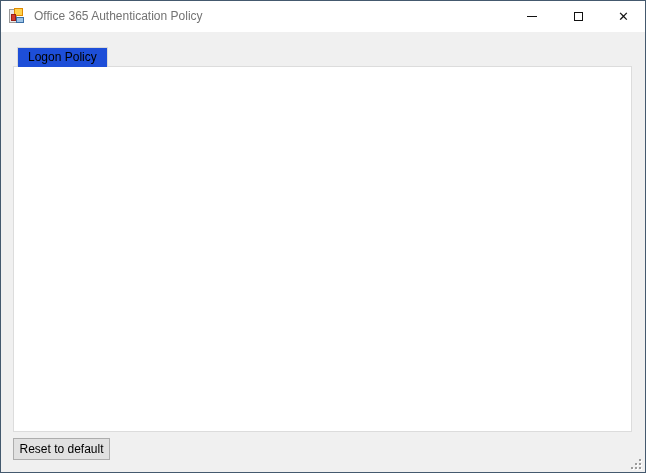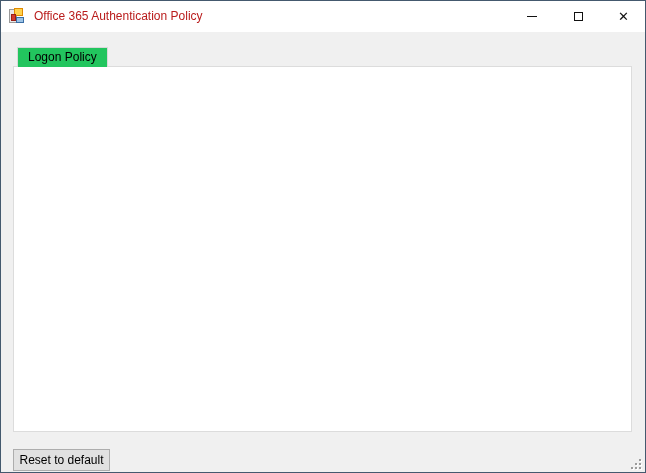--- a/index.html
+++ b/index.html
@@ -14,44 +14,44 @@
   
   .titlebar{
     position:absolute; left:0; top:0; right:0; height:31px;
     background:#ffffff; display:flex; align-items:center;
   }
   .app-icon{ position:absolute; left:8px; top:7px; width:16px; height:16px; }
   .app-icon .frame{ position:absolute; left:0; top:1px; width:8px; height:14px; border:1px solid #9a9a9a; background:#e8e8e8; }
   .app-icon .sq-yellow{ position:absolute; left:5px; top:0; width:9px; height:8px; background:#ffd24d; border:1px solid #e08a00; }
   .app-icon .sq-red{ position:absolute; left:2px; top:6px; width:5px; height:7px; background:#d23b2e; border:1px solid #9c1f16; }
   .app-icon .sq-blue{ position:absolute; left:7px; top:9px; width:8px; height:6px; background:#9cc3e5; border:1px solid #3a6ea5; }
-  .title-text{ position:absolute; left:33px; top:0; line-height:31px; font-size:12px; color:#b91c1c; white-space:nowrap;text-align:right; }
+  .title-text{ position:absolute; left:33px; top:0; line-height:31px; font-size:12px; color:#737373; white-space:nowrap;text-align:right; }
   .caption-btn{ position:absolute; top:0; height:31px; width:46px; display:flex; align-items:center; justify-content:center; font-size:13px; color:#111; cursor:default; }
   .btn-min{ left:508px; } .btn-max{ left:554px; } .btn-close{ left:600px; width:45px; }
   .glyph-min{ width:10px; height:1px; background:#111; display:block; }
   .glyph-max{ width:9px; height:9px; border:1px solid #111; display:block; }
   .glyph-close{ font-size:13px; line-height:1; }
 
   
   .tab{
     position:absolute; left:16px; top:46px; height:20px; z-index:2;
-    background:#22c55e; border:1px solid #d9d9d9; border-bottom:none;
+    background:#1d4ed8; border:1px solid #d9d9d9; border-bottom:none;
     padding:0 10px; font-size:12px; line-height:19px; color:#000;
   }
   .tab-panel{
     position:absolute; left:12px; top:65px; width:619px; height:366px;
     background:#ffffff; border:1px solid #dcdcdc; z-index:1;
   }
 
   .instruction{ position:absolute; left:22px; top:75px; font-size:12px; color:#000; }
 
   .btn{
     position:absolute; background:#e1e1e1; border:1px solid #adadad;
     font-family:"Liberation Sans", sans-serif; font-size:12px; color:#000;
-    text-align:center; cursor:default;margin-top:11px;
+    text-align:center; cursor:default;
   }
   .btn-add{ left:22px; top:92px; width:76px; height:22px; line-height:20px; }
 
   .row-combo{
     position:absolute; height:21px; width:154px;
     background:linear-gradient(#efefef,#e1e1e1); border:1px solid #7a7a7a;
     font-size:12px; line-height:19px; color:#000; padding-left:5px;
     cursor:default; overflow:hidden; white-space:nowrap;
   }
   .chev{

